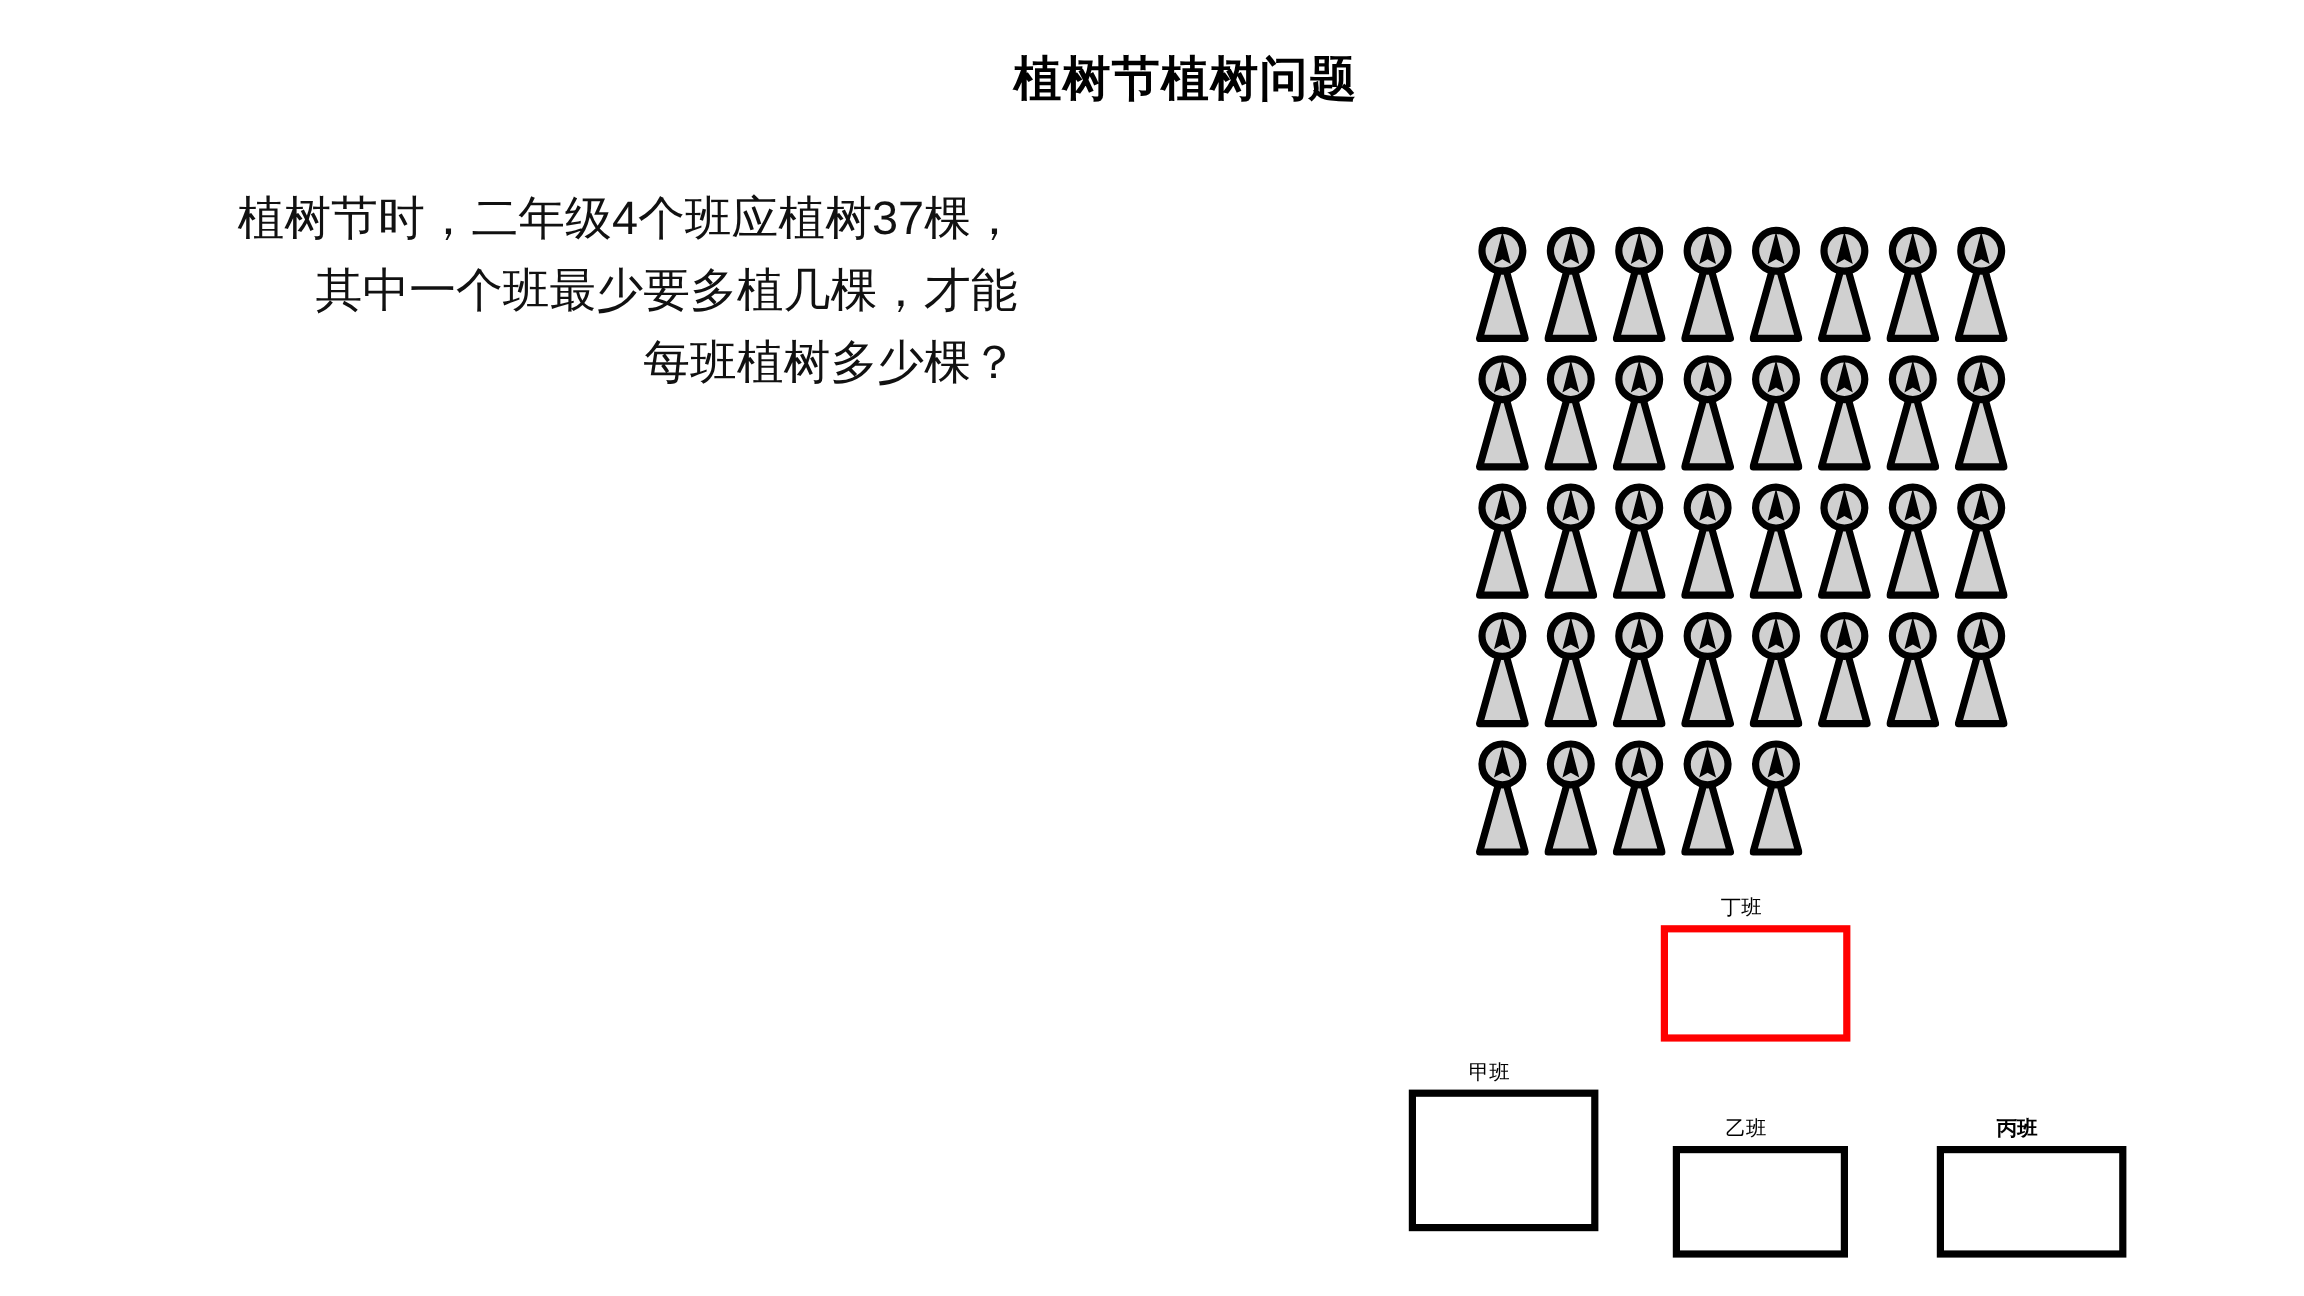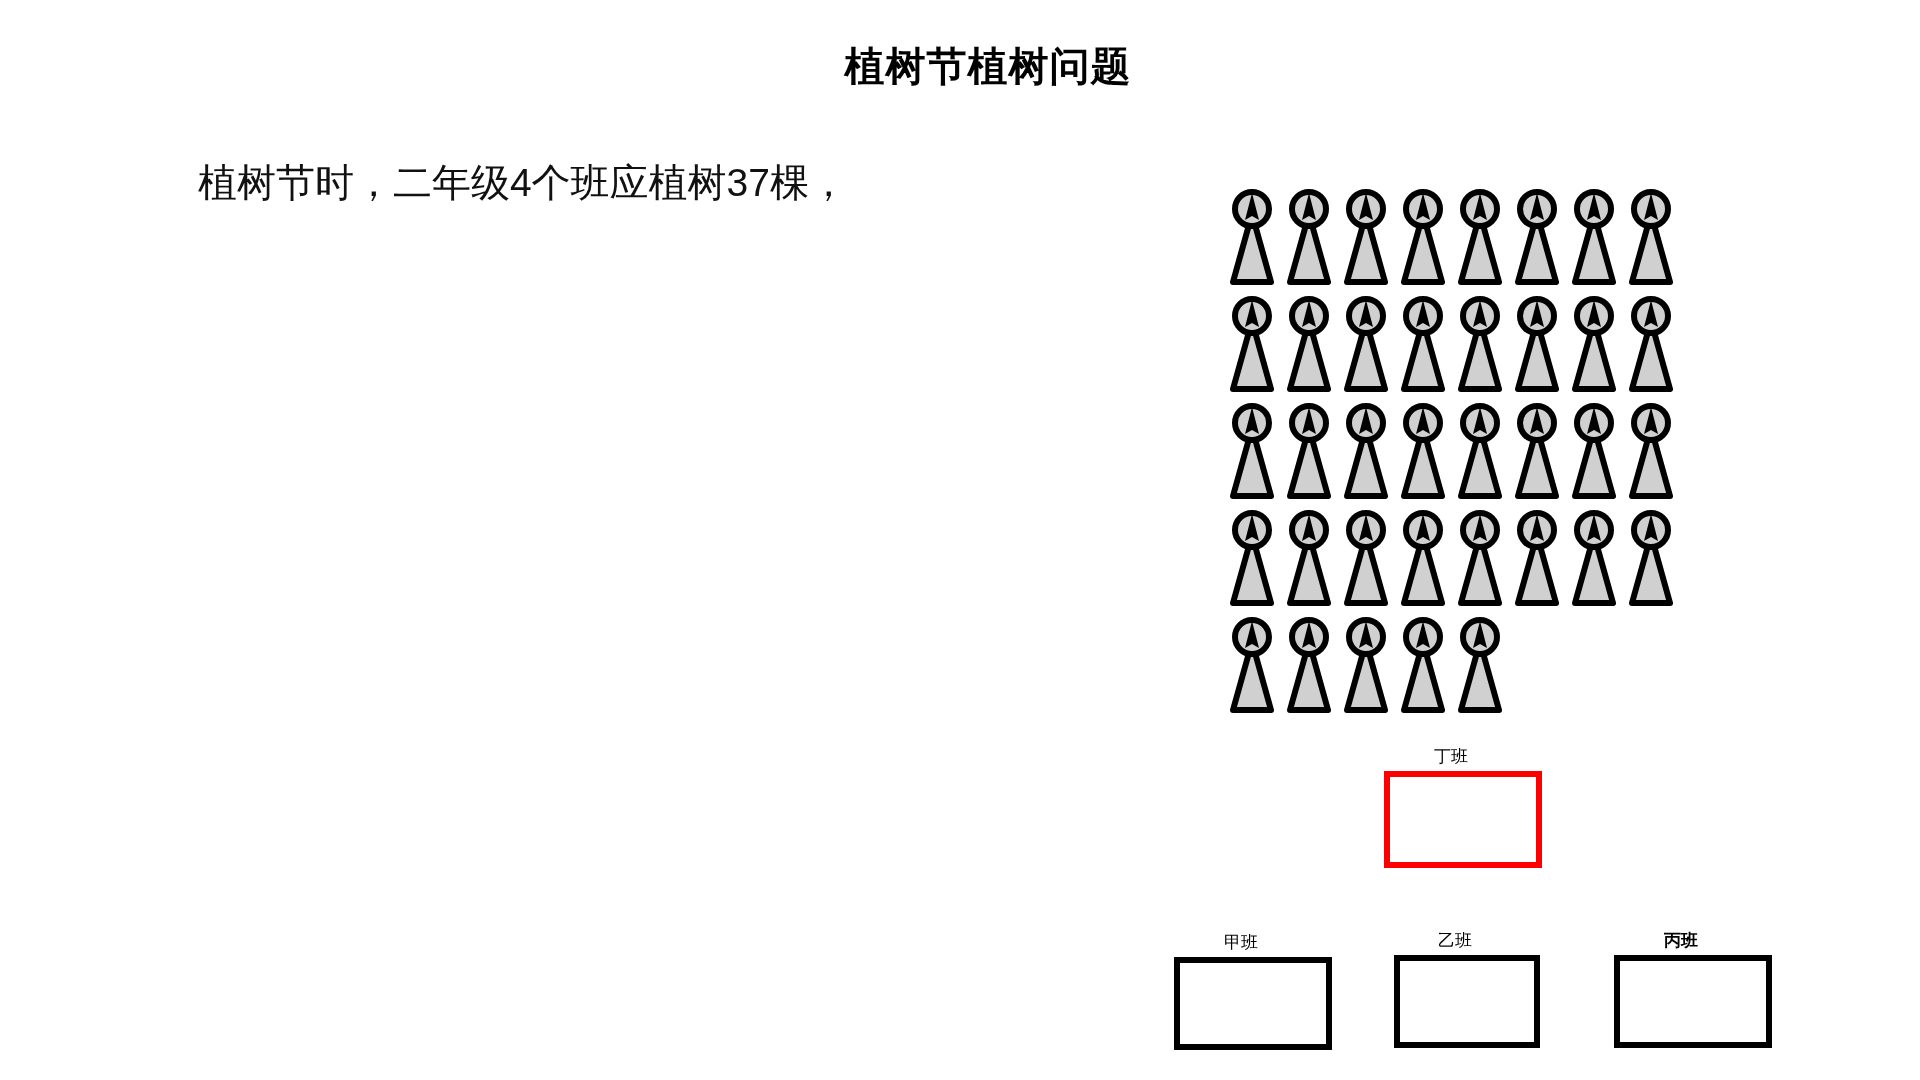--- a/index.html
+++ b/index.html
@@ -111,20 +111,22 @@
 </style>
 </head>
 <body>
 
 <div id="page-root">
 
   <div class="page-title">植树节植树问题</div>
 
   <div class="problem-text">
     <div class="problem-line">植树节时，二年级4个班应植树37棵，</div>
+    <div class="problem-line">其中一个班最少要多植几棵，才能</div>
+    <div class="problem-line">每班植树多少棵？</div>
   </div>
 
   <div class="tree-grid" id="tree-grid">
       <div class="tree-row"><span class="tree-icon"><svg viewBox="0 0 44 98" xmlns="http://www.w3.org/2000/svg">
             <path d="M22 26 L41 94 L3 94 Z" fill="#d0d0d0" stroke="#000000" stroke-width="6" stroke-linejoin="round"></path>
             <circle cx="22" cy="21" r="17" fill="#d0d0d0" stroke="#000000" stroke-width="6"></circle>
             <path d="M22 5 L29 32 L22 28 L15 32 Z" fill="#000000"></path>
           </svg></span><span class="tree-icon"><svg viewBox="0 0 44 98" xmlns="http://www.w3.org/2000/svg">
             <path d="M22 26 L41 94 L3 94 Z" fill="#d0d0d0" stroke="#000000" stroke-width="6" stroke-linejoin="round"></path>
             <circle cx="22" cy="21" r="17" fill="#d0d0d0" stroke="#000000" stroke-width="6"></circle>
@@ -274,21 +276,21 @@
             <circle cx="22" cy="21" r="17" fill="#d0d0d0" stroke="#000000" stroke-width="6"></circle>
             <path d="M22 5 L29 32 L22 28 L15 32 Z" fill="#000000"></path>
           </svg></span></div>
     </div>
 
   <div id="class-boxes">
       <div class="class-box-wrap" style="left: 1360px; top: 771px; width: 158px; height: 97px;">
         <div class="class-box-label">丁班</div>
         <div class="class-box red" style="border-color: rgb(255, 0, 0);"></div>
       </div>
-      <div class="class-box-wrap" style="left: 1150px; top: 957px; width: 158px; height: 93px; text-decoration: underline;">
+      <div class="class-box-wrap" style="left: 1150px; top: 908px; width: 158px; height: 118px; text-decoration: underline;">
         <div class="class-box-label">甲班</div>
         <div class="class-box black" style="border-color: rgb(0, 0, 0);"></div>
       </div>
       <div class="class-box-wrap" style="left: 1370px; top: 955px; width: 146px; height: 93px; text-decoration: underline;">
         <div class="class-box-label">乙班</div>
         <div class="class-box black" style="border-color: rgb(0, 0, 0);"></div>
       </div>
       <div class="class-box-wrap" style="left: 1590px; top: 955px; width: 158px; height: 93px; font-weight: bold;">
         <div class="class-box-label">丙班</div>
         <div class="class-box black" style="border-color: rgb(0, 0, 0);"></div>

